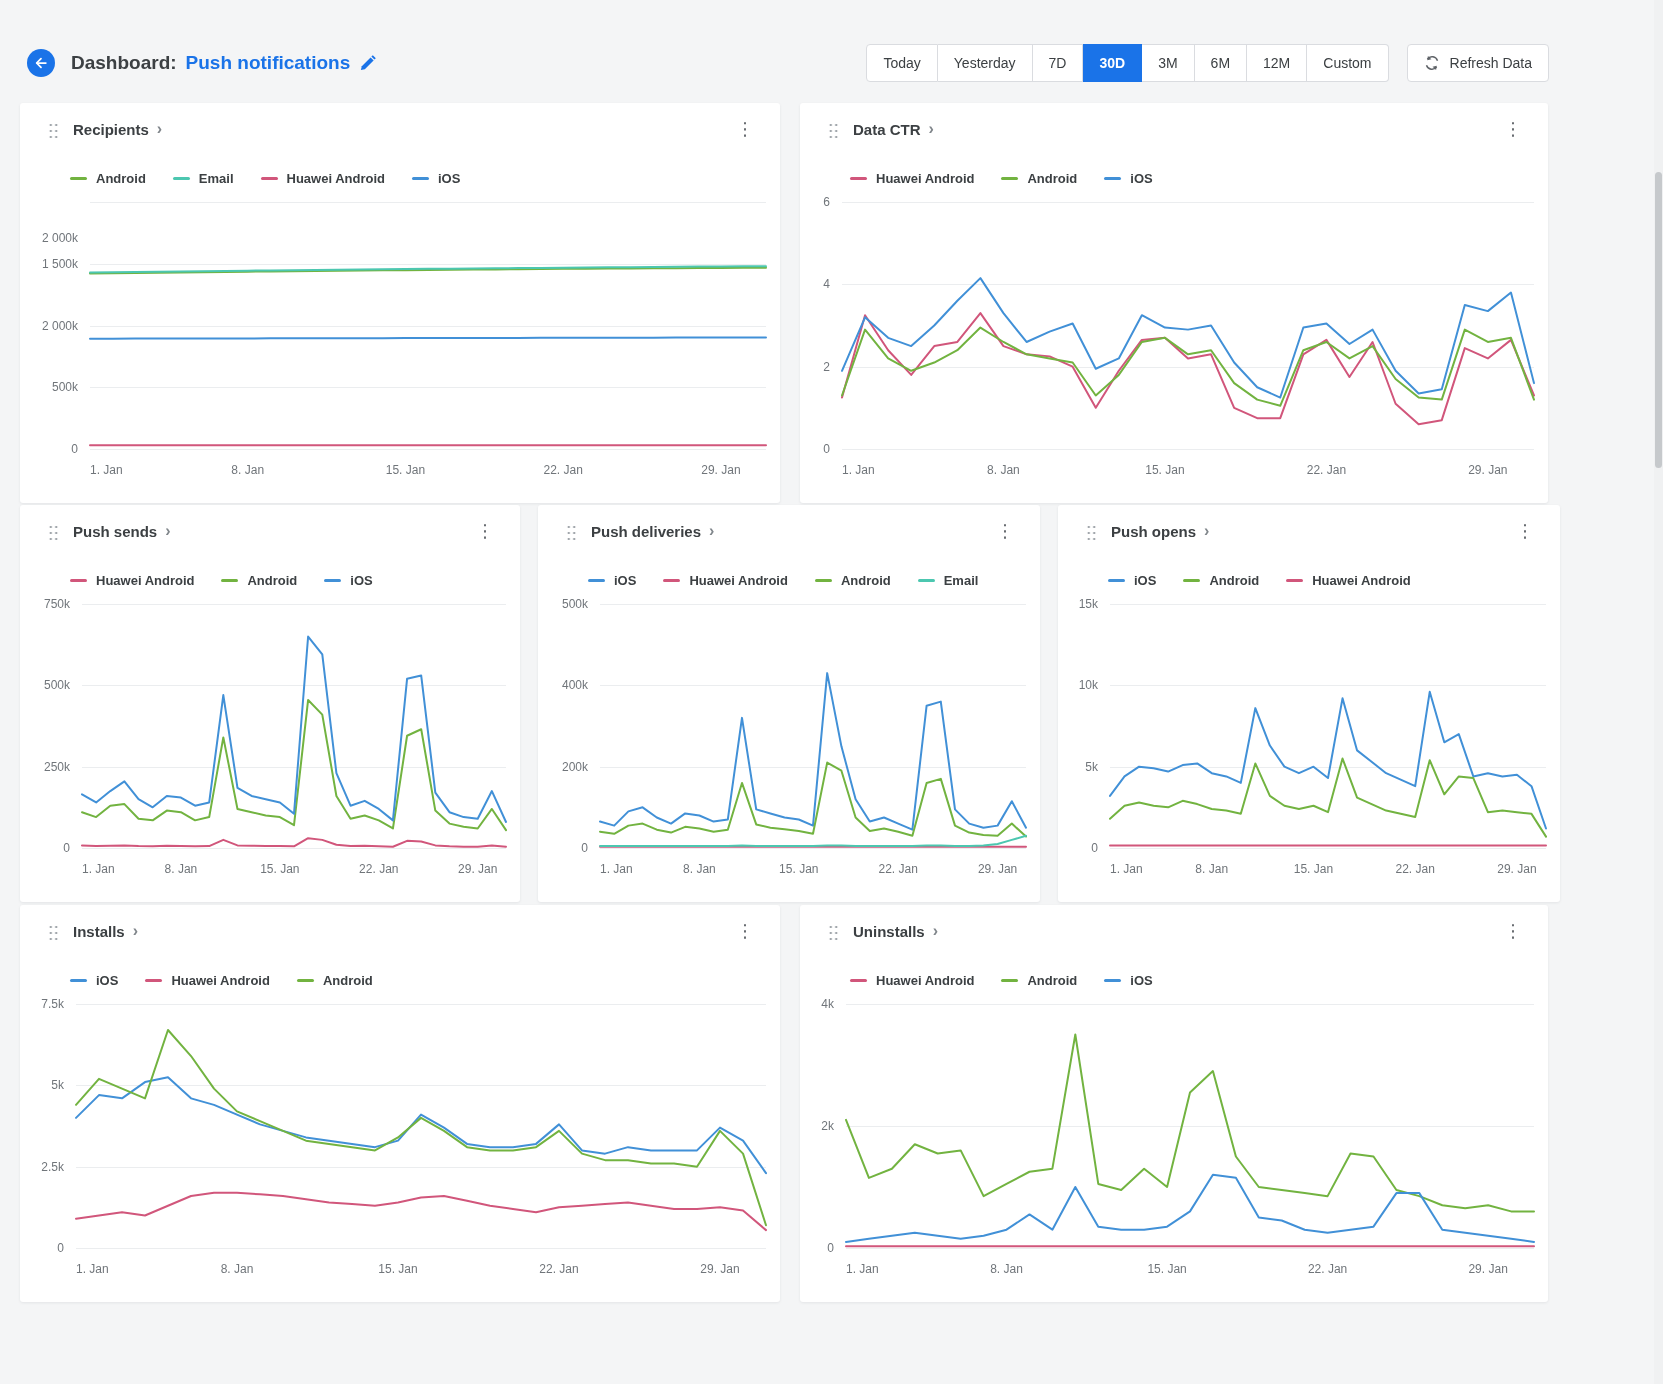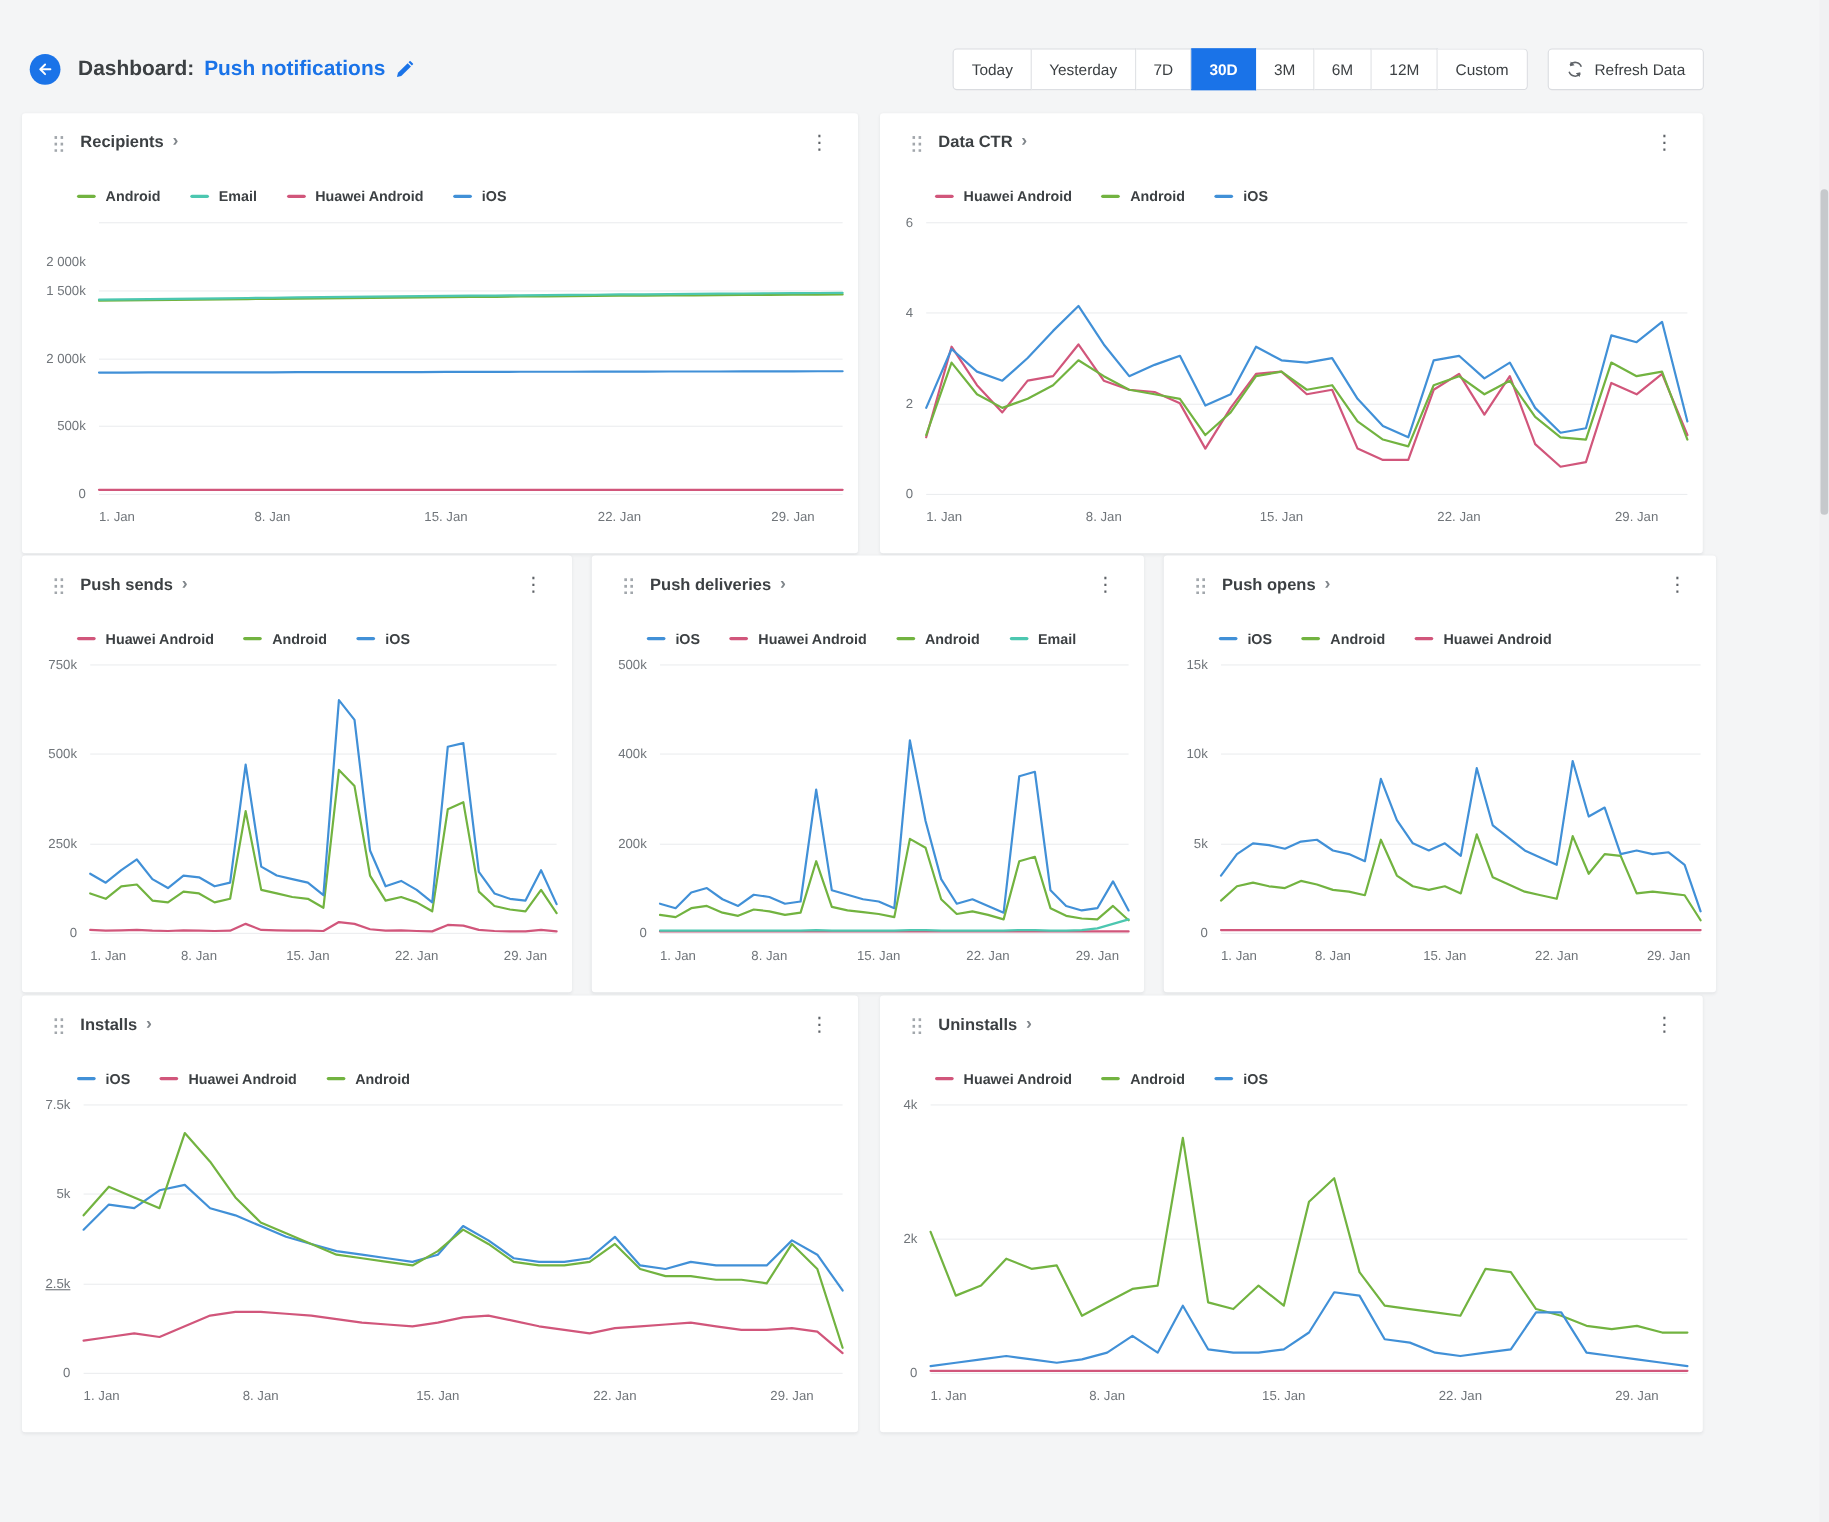--- a/index.html
+++ b/index.html
@@ -379,21 +379,21 @@
         </span>
         <span class="legend-item">
           <span class="swatch" style="background: rgb(114, 179, 64);"></span>
           <span class="legend-label">Android</span>
         </span>
       </div>
     <div class="chart" style="--lw: 44px;">
         <div class="ylabels">
           <div class="ylab" style="top: 0%;">7.5k</div>
           <div class="ylab" style="top: 33.3333%;">5k</div>
-          <div class="ylab" style="top: 66.6667%; text-decoration: underline;">2.5k</div>
+          <div class="ylab" style="top: 66.6667%;">2.5k</div>
           <div class="ylab" style="top: 100%;">0</div>
         </div>
         <div class="plot">
           <div class="grid" style="top: 0%;"></div>
           <div class="grid" style="top: 33.3333%;"></div>
           <div class="grid" style="top: 66.6667%;"></div>
           <div class="grid" style="top: 100%;"></div>
           <svg viewBox="0 0 1000 1000" preserveAspectRatio="none" class="lines">
             <polyline points="0.0,466.7 33.3,373.3 66.7,386.7 100.0,320.0 133.3,300.0 166.7,386.7 200.0,413.3 233.3,453.3 266.7,493.3 300.0,520.0 333.3,546.7 366.7,560.0 400.0,573.3 433.3,586.7 466.7,560.0 500.0,453.3 533.3,506.7 566.7,573.3 600.0,586.7 633.3,586.7 666.7,573.3 700.0,493.3 733.3,600.0 766.7,613.3 800.0,586.7 833.3,600.0 866.7,600.0 900.0,600.0 933.3,506.7 966.7,560.0 1000.0,693.3" fill="none" stroke="#4190d7" stroke-width="2" vector-effect="non-scaling-stroke" stroke-linejoin="round" stroke-linecap="round"></polyline>
             <polyline points="0.0,880.0 33.3,866.7 66.7,853.3 100.0,866.7 133.3,826.7 166.7,786.7 200.0,773.3 233.3,773.3 266.7,780.0 300.0,786.7 333.3,800.0 366.7,813.3 400.0,820.0 433.3,826.7 466.7,813.3 500.0,793.3 533.3,786.7 566.7,806.7 600.0,826.7 633.3,840.0 666.7,853.3 700.0,833.3 733.3,826.7 766.7,820.0 800.0,813.3 833.3,826.7 866.7,840.0 900.0,840.0 933.3,833.3 966.7,846.7 1000.0,926.7" fill="none" stroke="#d1567b" stroke-width="2" vector-effect="non-scaling-stroke" stroke-linejoin="round" stroke-linecap="round"></polyline>

